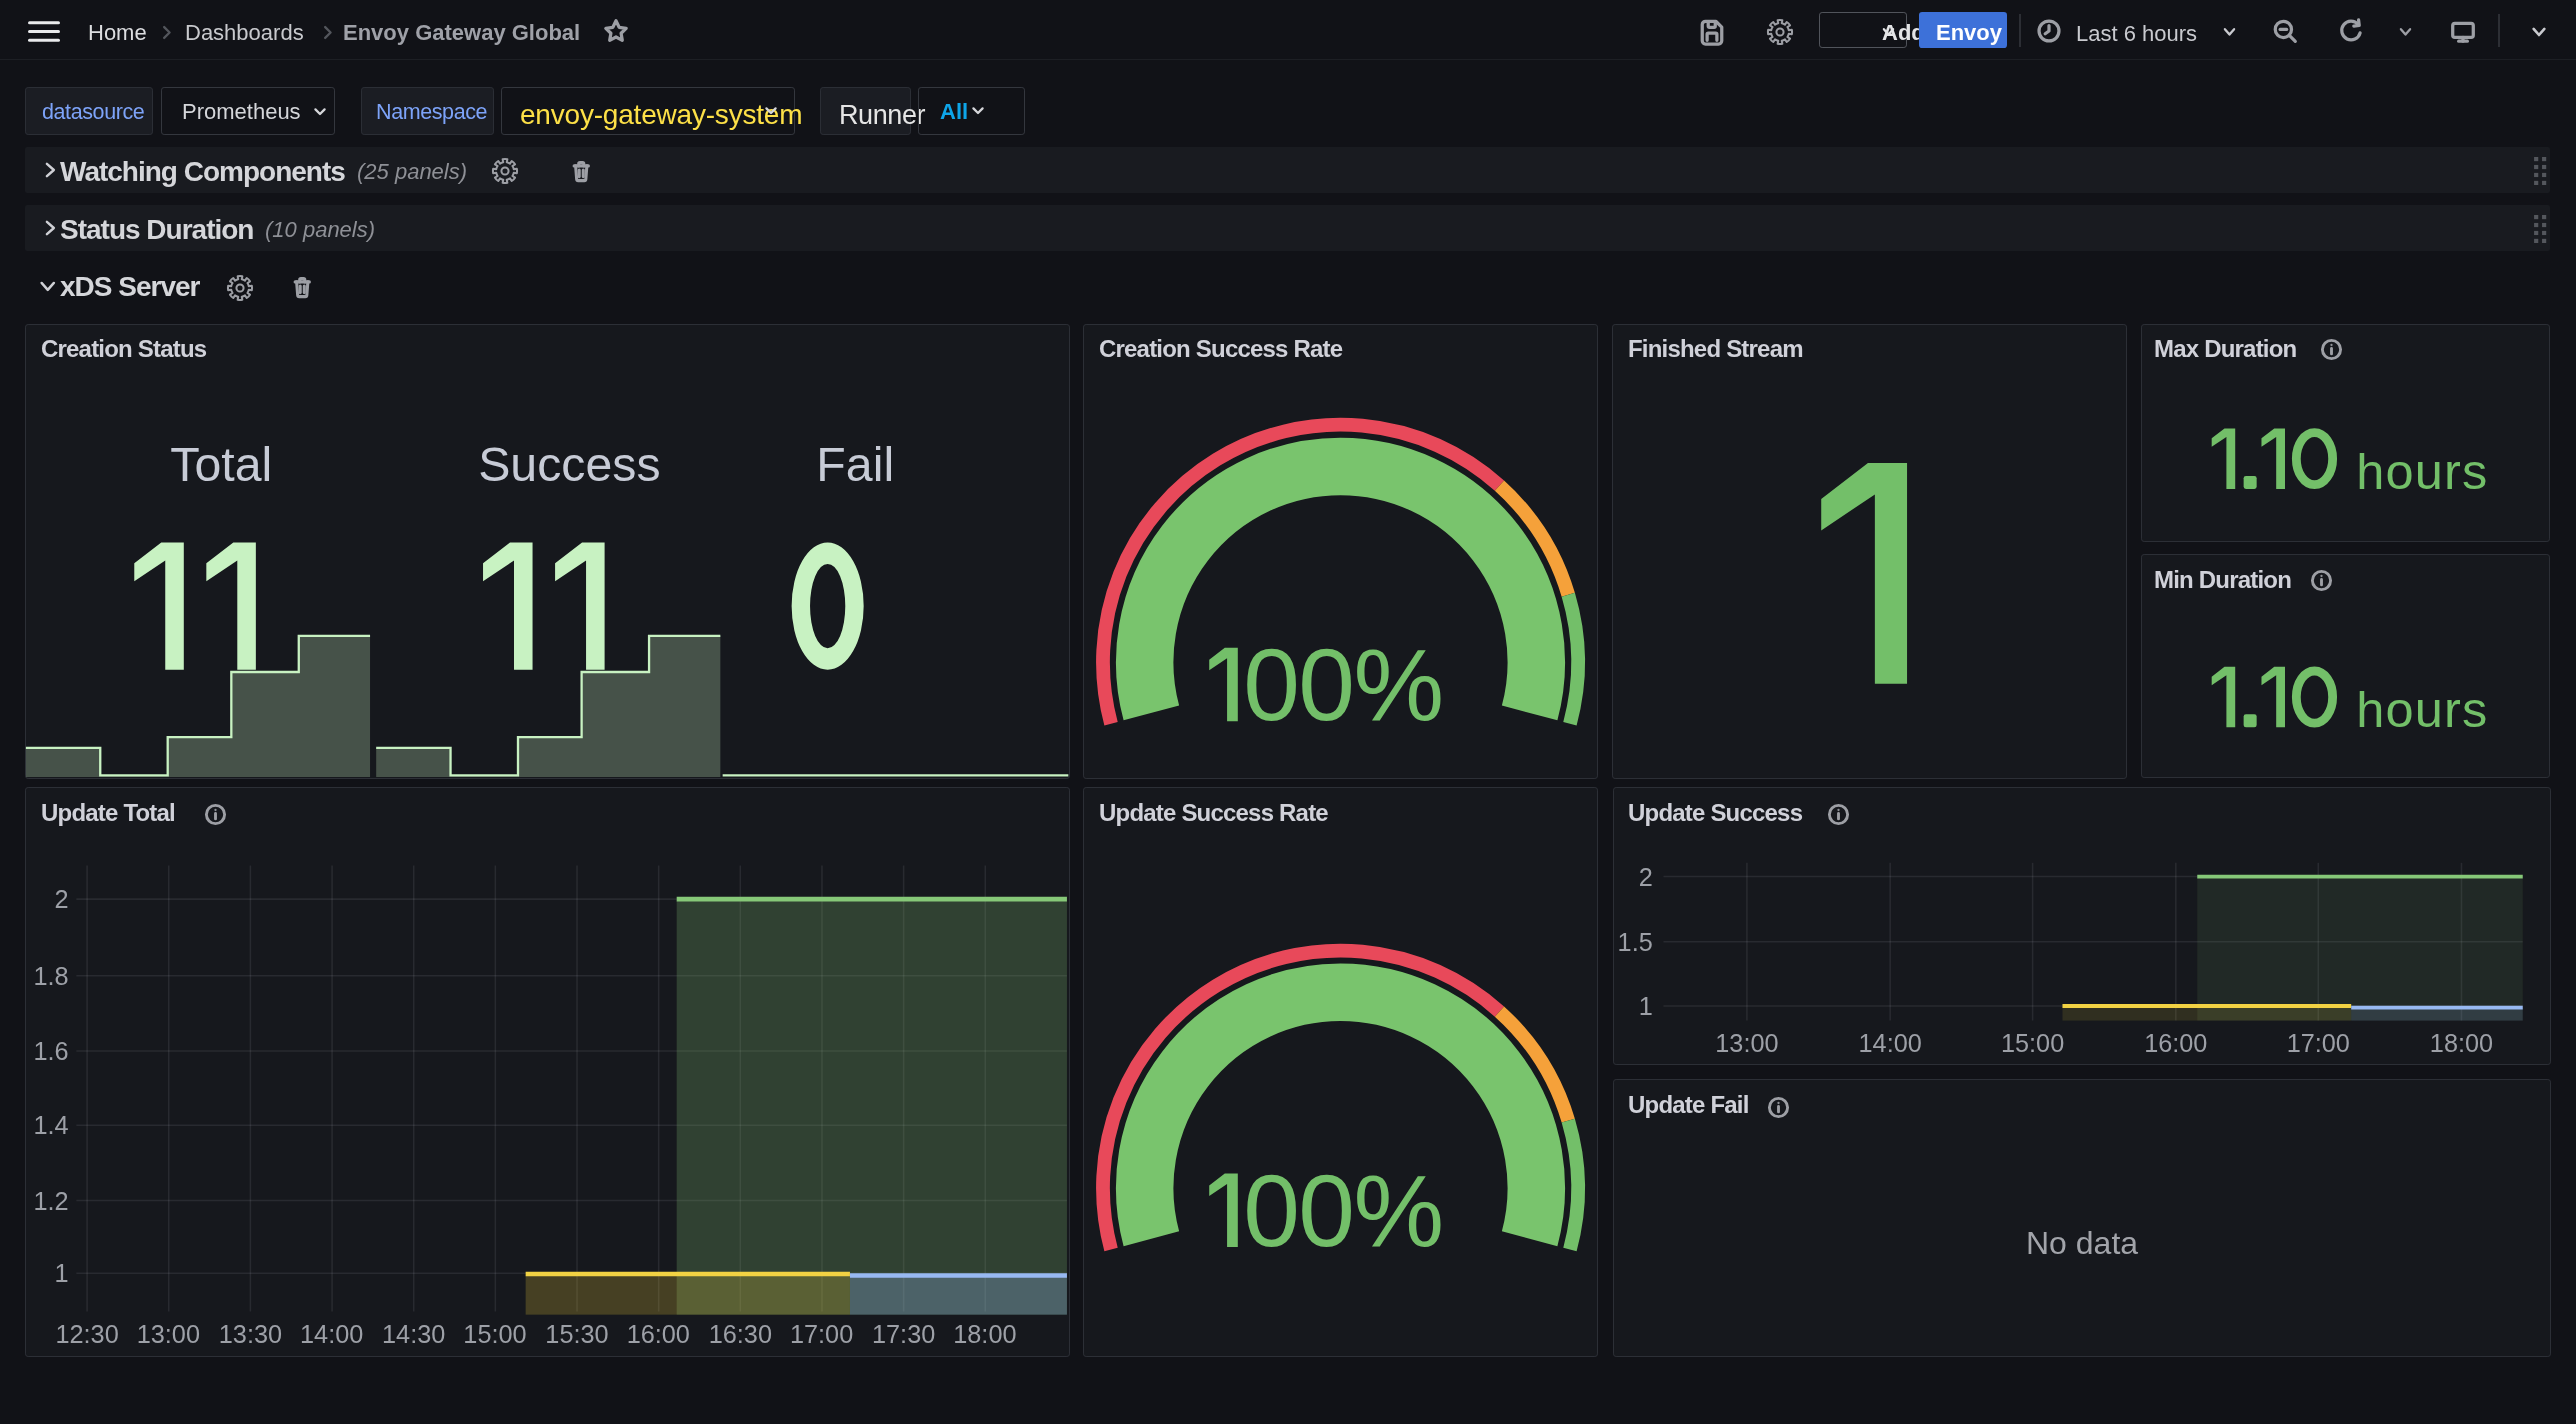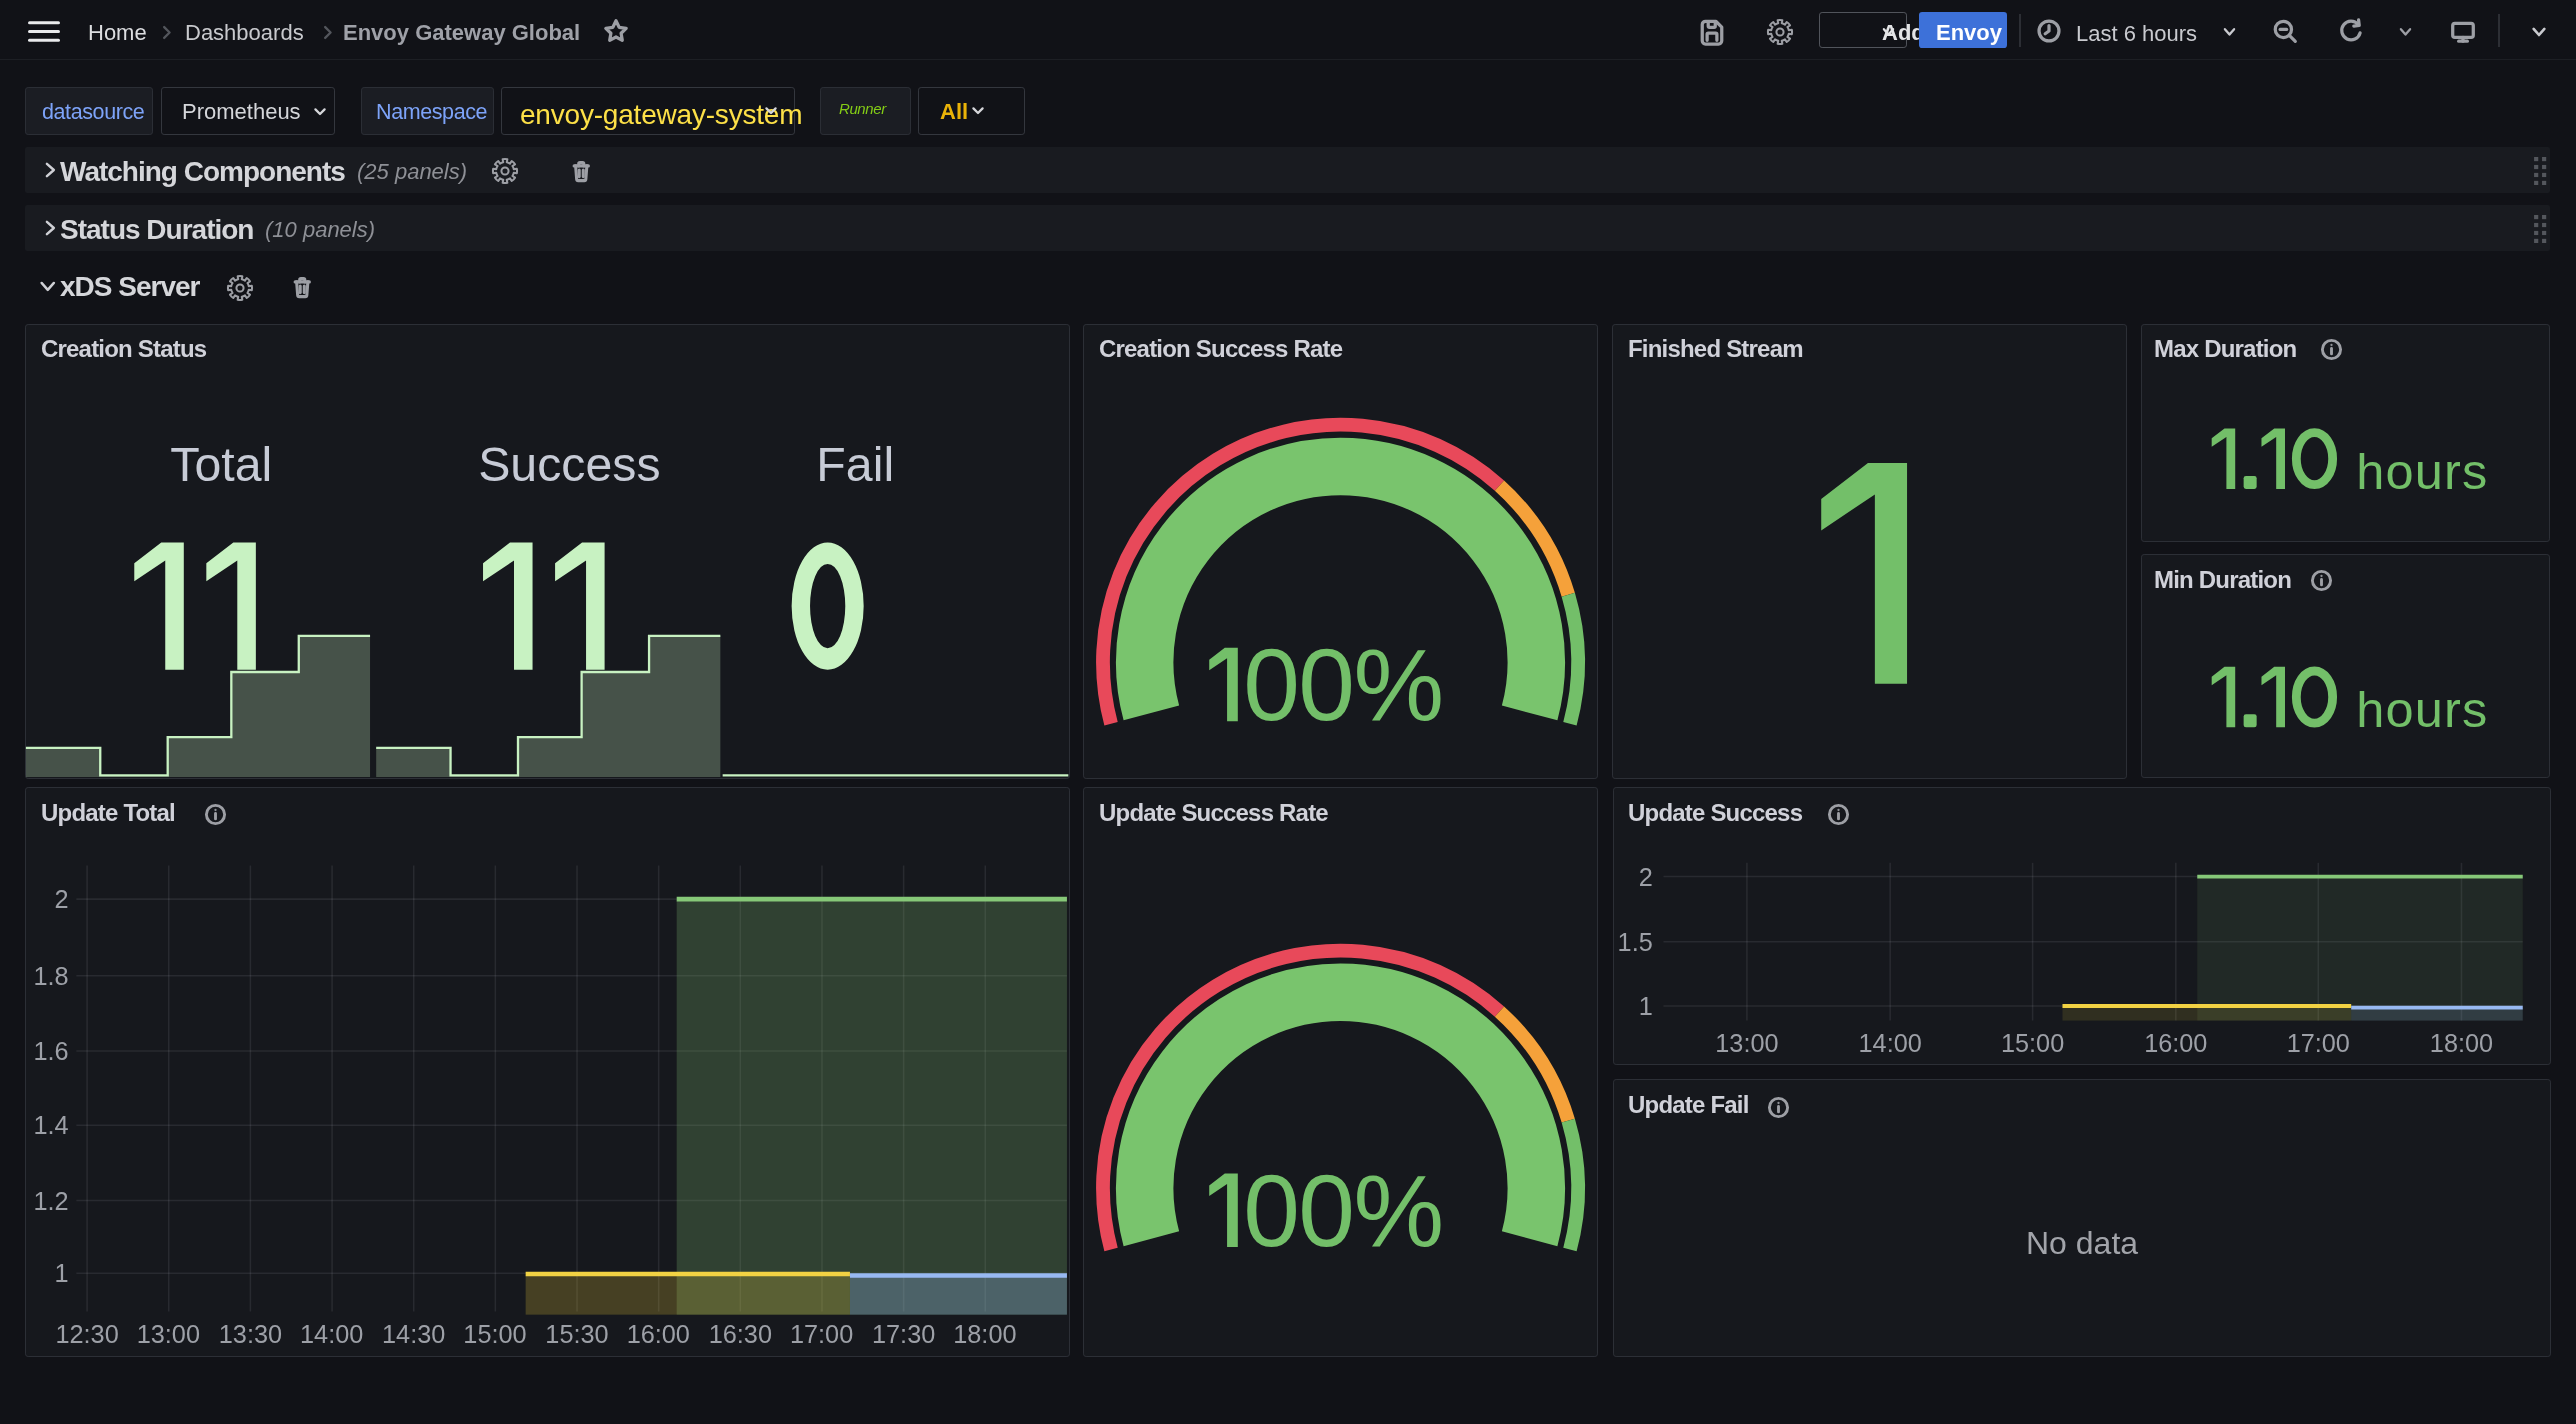--- a/index.html
+++ b/index.html
@@ -94,23 +94,23 @@
     <polyline points="7,7 13,13 19,7" stroke="#d5d6da" stroke-width="3" fill="none" stroke-linecap="round" stroke-linejoin="round"></polyline>
   </svg>
 <div class="abs" style="left:361px;top:87px;width:133px;height:48px;background:#1b1d23;border:1.5px solid #2b2e35;border-radius:3.1px;"></div>
 <div class="abs" style="left:376px;top:100px;font-size:21.5px;font-weight:500;letter-spacing:-0.4px;color:#7da3f8;">Namespace</div>
 <div class="abs" style="left:501px;top:87px;width:294px;height:48px;border:1.5px solid #34373e;border-radius:3.1px;"></div>
 <div class="abs" style="left:520px;top:99px;font-size:28px;letter-spacing:-0.2px;color:#fde047;">envoy-gateway-system</div>
 <svg class="abs" style="left:761px;top:103px;" width="20" height="15.3" viewBox="0 0 26 20">
     <polyline points="7,7 13,13 19,7" stroke="#d5d6da" stroke-width="3" fill="none" stroke-linecap="round" stroke-linejoin="round"></polyline>
   </svg>
 <div class="abs" style="left:820px;top:87px;width:91px;height:48px;background:#1b1d23;border:1.5px solid #2b2e35;border-radius:3.1px;"></div>
-<div class="abs" style="left:839px;top:100px;font-size:15px;font-weight:500;letter-spacing:-0.4px;color:#84cc16;font-style:italic;">Runner</div>
+<div class="abs" style="left:839px;top:100px;font-size:27px;font-weight:500;letter-spacing:-0.4px;color:#e5e5e5;">Runner</div>
 <div class="abs" style="left:918px;top:87px;width:107px;height:48px;border:1.5px solid #34373e;border-radius:3.1px;"></div>
-<div class="abs" style="left:940px;top:99px;font-size:22px;font-weight:700;color:#eab308;">All</div>
+<div class="abs" style="left:940px;top:99px;font-size:22px;font-weight:700;color:#0ea5e9;">All</div>
 <svg class="abs" style="left:968px;top:103px;" width="20" height="15.3" viewBox="0 0 26 20">
     <polyline points="7,7 13,13 19,7" stroke="#d5d6da" stroke-width="3" fill="none" stroke-linecap="round" stroke-linejoin="round"></polyline>
   </svg>
 
 
 <div class="abs" style="left:25px;top:147px;width:2525px;height:46px;background:#191b20;border-radius:2.3px;"></div>
 <svg class="abs" style="left:40px;top:160px;" width="20" height="20" viewBox="0 0 26 26">
     <polyline points="9,5 18,13 9,21" stroke="#cfd0d5" stroke-width="3.2" fill="none" stroke-linecap="round" stroke-linejoin="round"></polyline>
   </svg>
 <div class="abs" style="left:60px;top:156px;font-size:28px;font-weight:700;letter-spacing:-1px;color:#d5d6da;">Watching Components</div>

